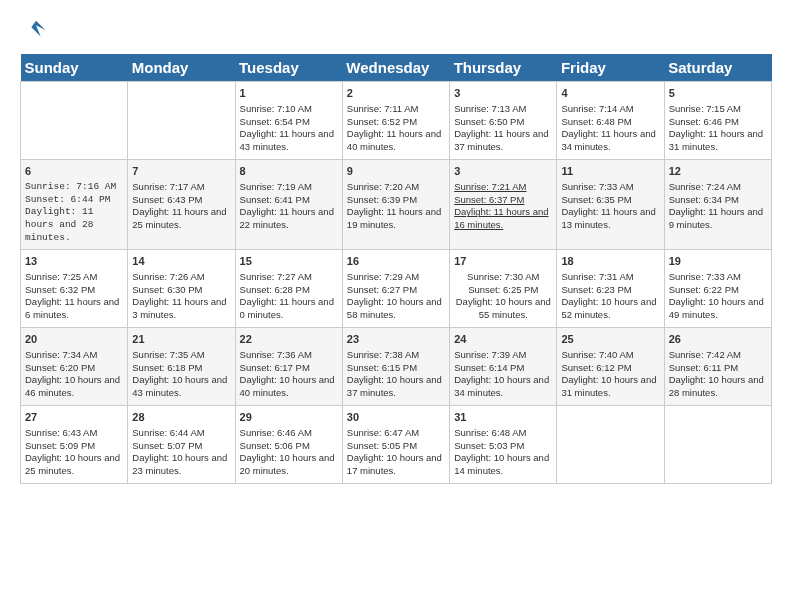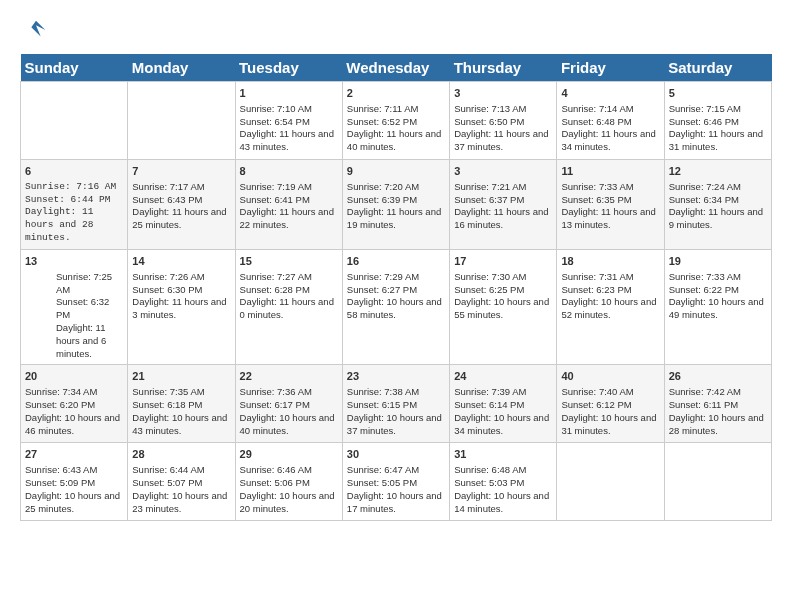--- a/index.html
+++ b/index.html
@@ -182,41 +182,41 @@
 Daylight: 11 hours and 22 minutes.</div>
           </td>
           <td>
             <span class="day-num">9</span>
             <div class="cell-content" style="white-space: pre-line;">Sunrise: 7:20 AM
 Sunset: 6:39 PM
 Daylight: 11 hours and 19 minutes.</div>
           </td>
           <td>
             <span class="day-num">3</span>
-            <div class="cell-content" style="white-space: pre-line;">Sunrise: 7:21 AM
+            <div class="cell-content" style="white-space: pre-line; text-decoration: underline;">Sunrise: 7:21 AM
 Sunset: 6:37 PM
 Daylight: 11 hours and 16 minutes.</div>
           </td>
           <td>
             <span class="day-num">11</span>
             <div class="cell-content" style="white-space: pre-line;">Sunrise: 7:33 AM
 Sunset: 6:35 PM
 Daylight: 11 hours and 13 minutes.</div>
           </td>
           <td>
             <span class="day-num">12</span>
             <div class="cell-content" style="white-space: pre-line;">Sunrise: 7:24 AM
 Sunset: 6:34 PM
 Daylight: 11 hours and 9 minutes.</div>
           </td>
         </tr>
         <tr>
           <td>
             <span class="day-num">13</span>
-            <div class="cell-content" style="white-space: pre-line; margin-left: 31px;">Sunrise: 7:25 AM
+            <div class="cell-content" style="white-space: pre-line;">Sunrise: 7:25 AM
 Sunset: 6:32 PM
 Daylight: 11 hours and 6 minutes.</div>
           </td>
           <td>
             <span class="day-num">14</span>
             <div class="cell-content" style="white-space: pre-line;">Sunrise: 7:26 AM
 Sunset: 6:30 PM
 Daylight: 11 hours and 3 minutes.</div>
           </td>
           <td>
@@ -226,21 +226,21 @@
 Daylight: 11 hours and 0 minutes.</div>
           </td>
           <td>
             <span class="day-num">16</span>
             <div class="cell-content" style="white-space: pre-line;">Sunrise: 7:29 AM
 Sunset: 6:27 PM
 Daylight: 10 hours and 58 minutes.</div>
           </td>
           <td>
             <span class="day-num">17</span>
-            <div class="cell-content" style="white-space: pre-line;">Sunrise: 7:30 AM
+            <div class="cell-content" style="white-space: pre-line; text-align: center;">Sunrise: 7:30 AM
 Sunset: 6:25 PM
 Daylight: 10 hours and 55 minutes.</div>
           </td>
           <td>
             <span class="day-num">18</span>
             <div class="cell-content" style="white-space: pre-line;">Sunrise: 7:31 AM
 Sunset: 6:23 PM
 Daylight: 10 hours and 52 minutes.</div>
           </td>
           <td>
@@ -275,21 +275,21 @@
 Sunset: 6:15 PM
 Daylight: 10 hours and 37 minutes.</div>
           </td>
           <td>
             <span class="day-num">24</span>
             <div class="cell-content" style="white-space: pre-line;">Sunrise: 7:39 AM
 Sunset: 6:14 PM
 Daylight: 10 hours and 34 minutes.</div>
           </td>
           <td>
-            <span class="day-num">40</span>
+            <span class="day-num">25</span>
             <div class="cell-content" style="white-space: pre-line;">Sunrise: 7:40 AM
 Sunset: 6:12 PM
 Daylight: 10 hours and 31 minutes.</div>
           </td>
           <td>
             <span class="day-num">26</span>
             <div class="cell-content" style="white-space: pre-line;">Sunrise: 7:42 AM
 Sunset: 6:11 PM
 Daylight: 10 hours and 28 minutes.</div>
           </td>

